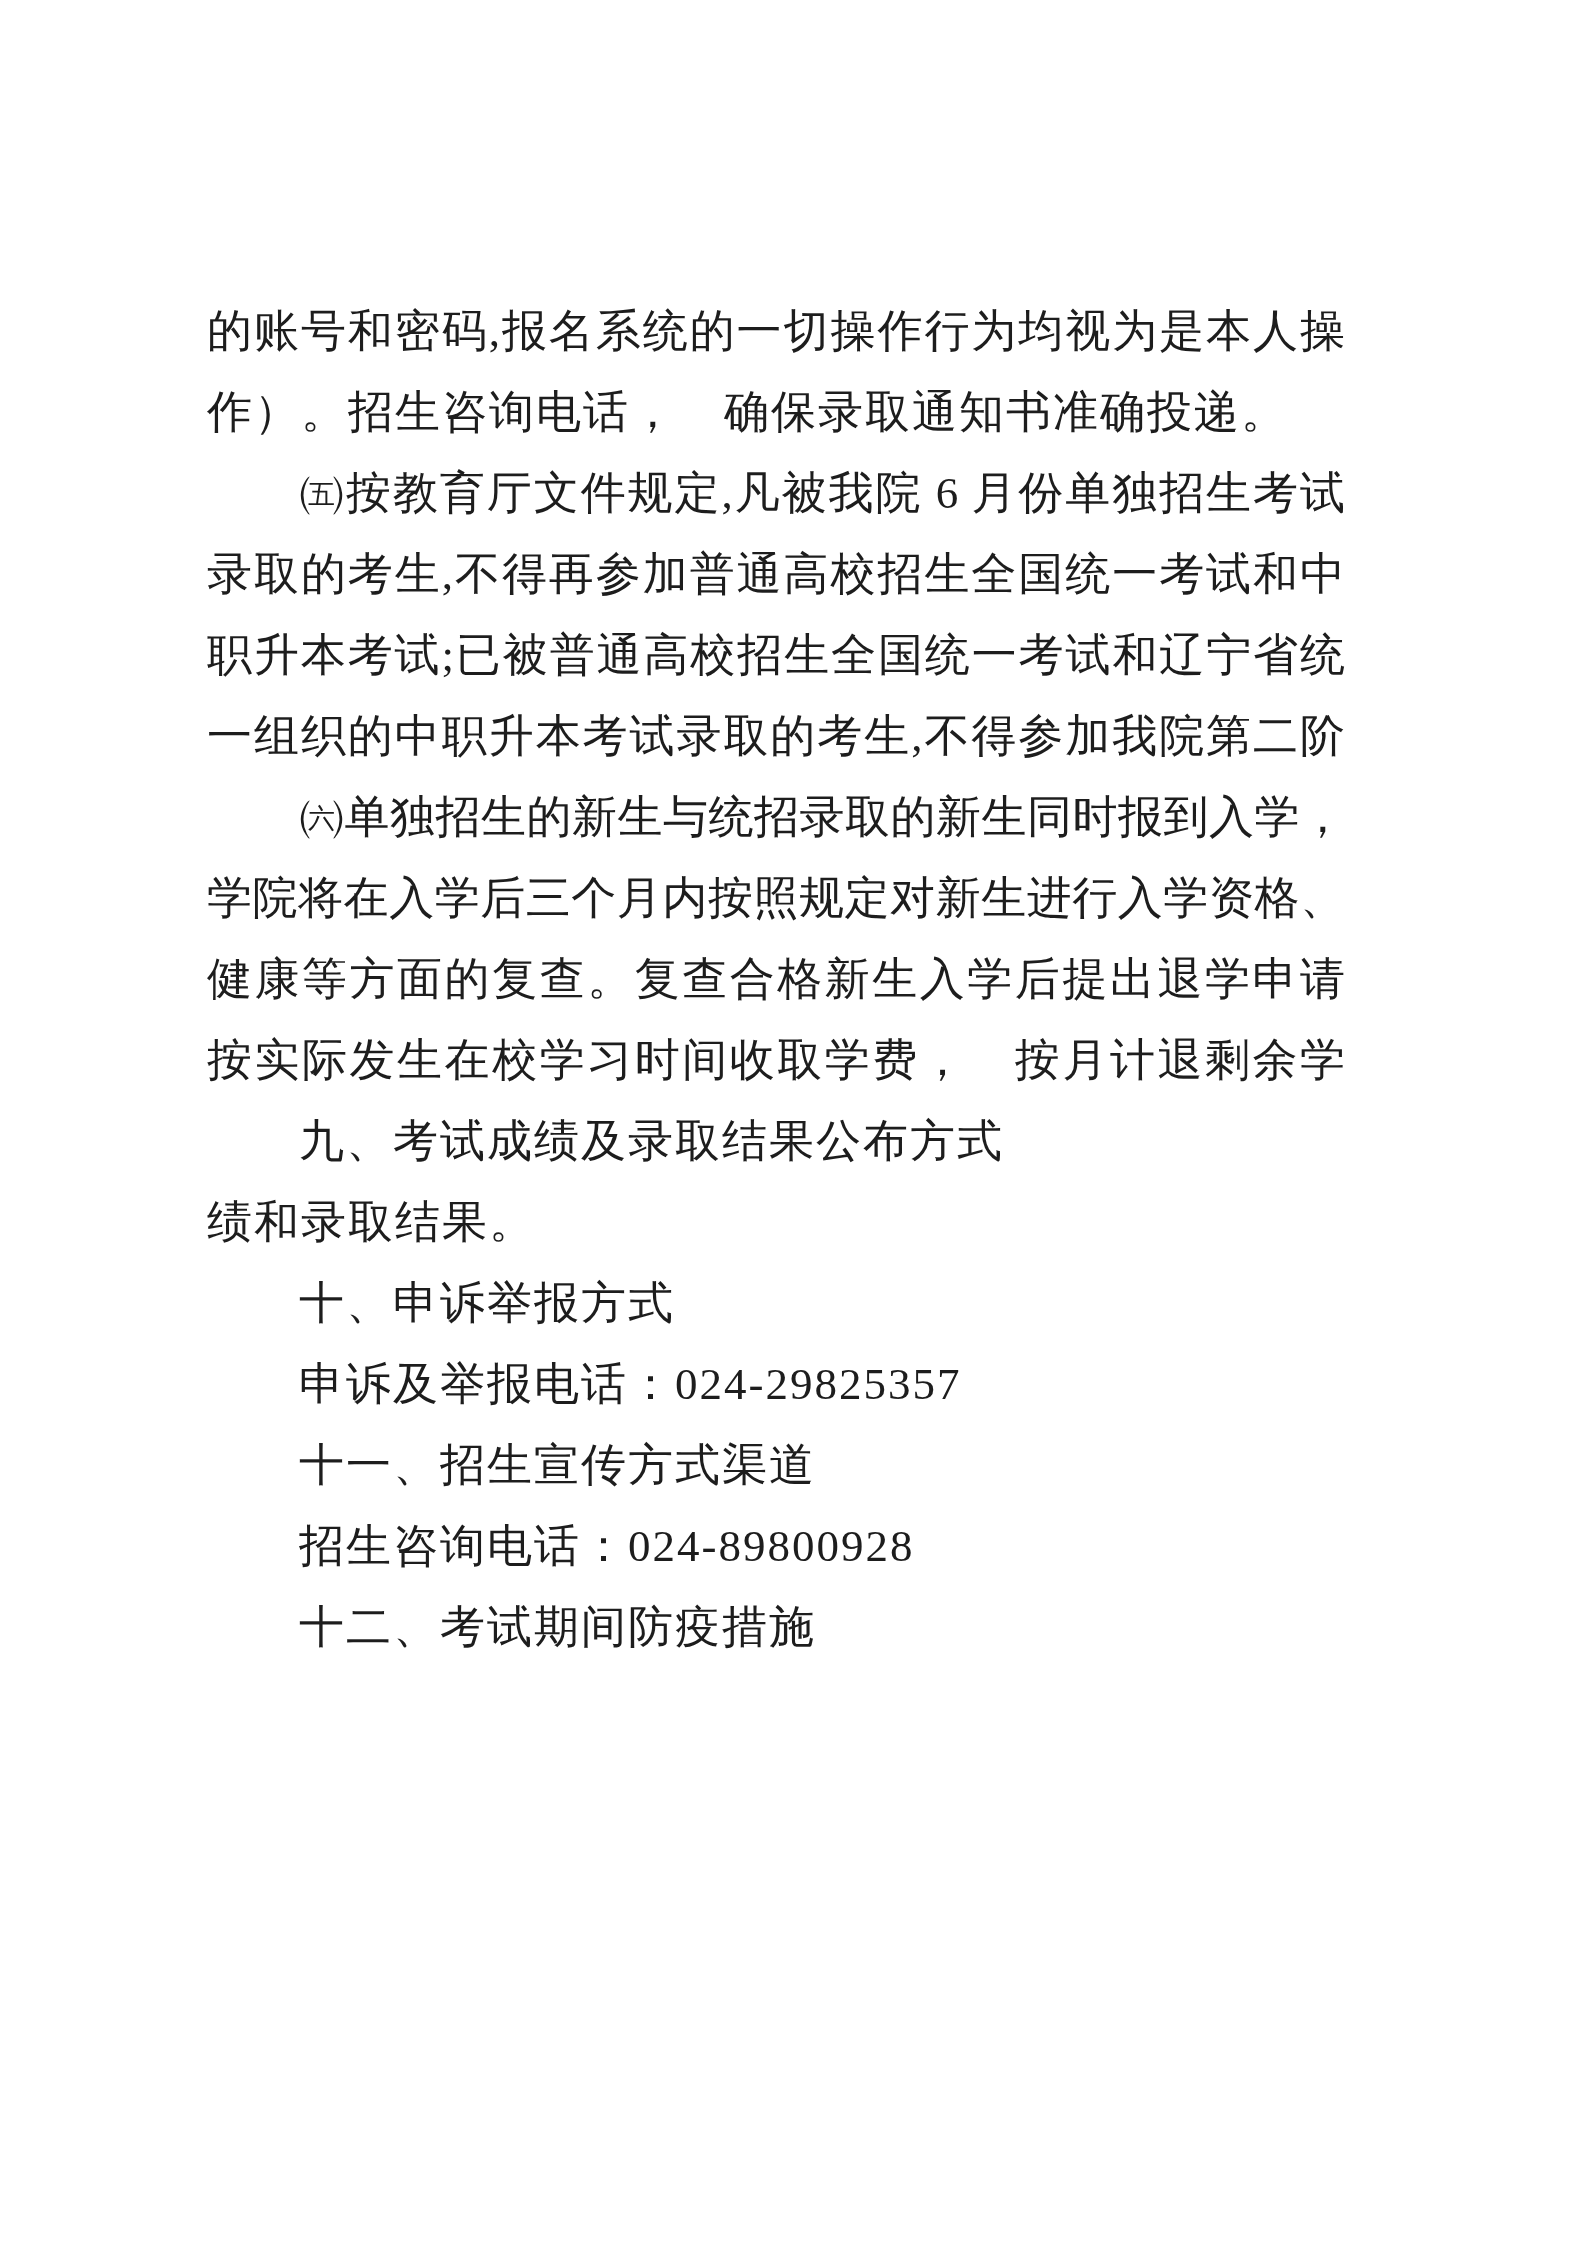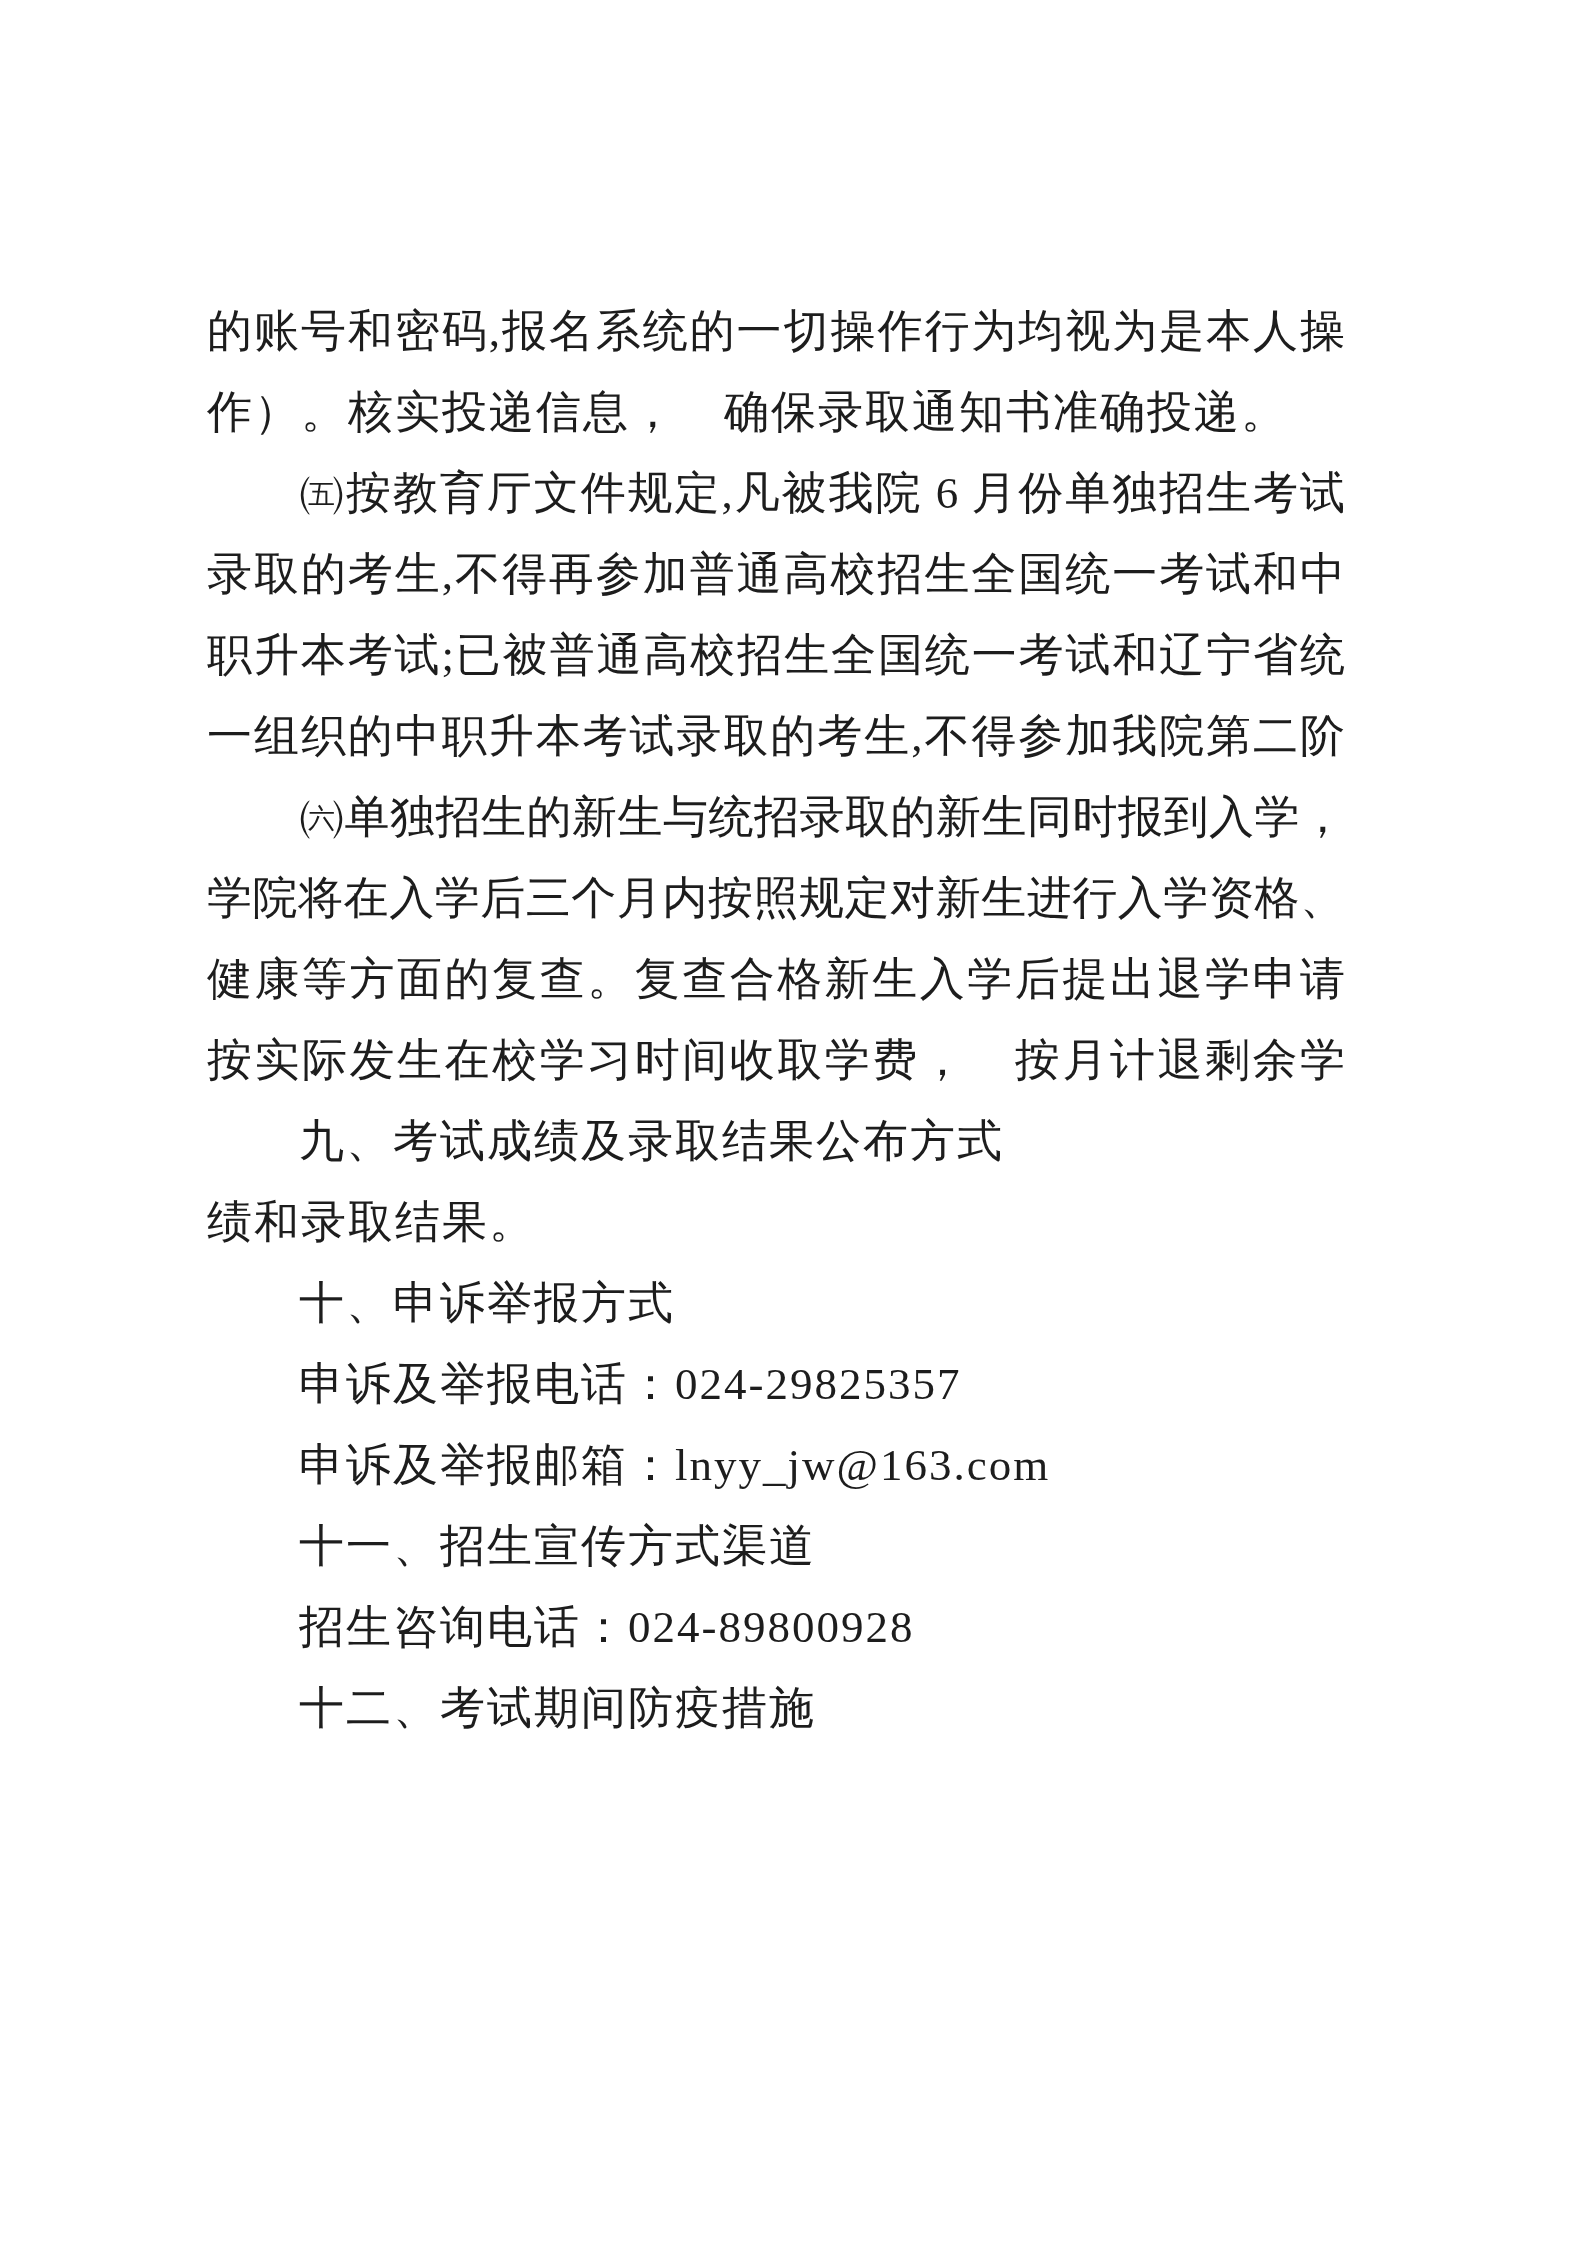--- a/index.html
+++ b/index.html
@@ -40,31 +40,30 @@
   .line.indent {
     text-indent: 92px;
   }
 </style>
 </head>
 <body>
 
 <div class="page">
   <div class="text-block">
     <div class="line fill">的账号和密码,报名系统的一切操作行为均视为是本人操</div>
-    <div class="line">作）。核实投递信息，　确保录取通知书准确投递。</div>
+    <div class="line">作）。招生咨询电话，　确保录取通知书准确投递。</div>
     <div class="line fill indent">㈤按教育厅文件规定,凡被我院 6 月份单独招生考试</div>
     <div class="line fill">录取的考生,不得再参加普通高校招生全国统一考试和中</div>
     <div class="line fill">职升本考试;已被普通高校招生全国统一考试和辽宁省统</div>
     <div class="line fill">一组织的中职升本考试录取的考生,不得参加我院第二阶</div>
     <div class="line fill indent">㈥单独招生的新生与统招录取的新生同时报到入学，</div>
     <div class="line fill">学院将在入学后三个月内按照规定对新生进行入学资格、</div>
     <div class="line fill">健康等方面的复查。复查合格新生入学后提出退学申请的，</div>
     <div class="line fill">按实际发生在校学习时间收取学费，　按月计退剩余学费。</div>
     <div class="line indent">九、考试成绩及录取结果公布方式</div>
     <div class="line">绩和录取结果。</div>
     <div class="line indent">十、申诉举报方式</div>
     <div class="line indent">申诉及举报电话：024-29825357</div>
-    <div class="line indent">申诉及举报邮箱：lnyy_jw@163.com</div>
     <div class="line indent">十一、招生宣传方式渠道</div>
     <div class="line indent">招生咨询电话：024-89800928</div>
     <div class="line indent">十二、考试期间防疫措施</div>
   </div>
 </div>
 
 </body></html>

